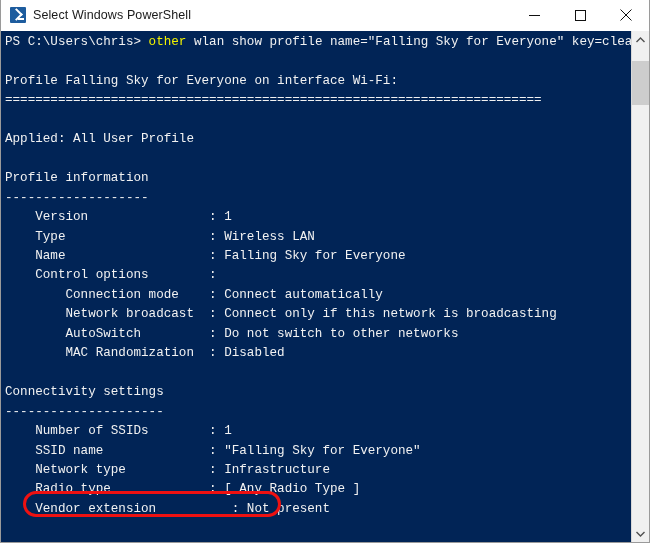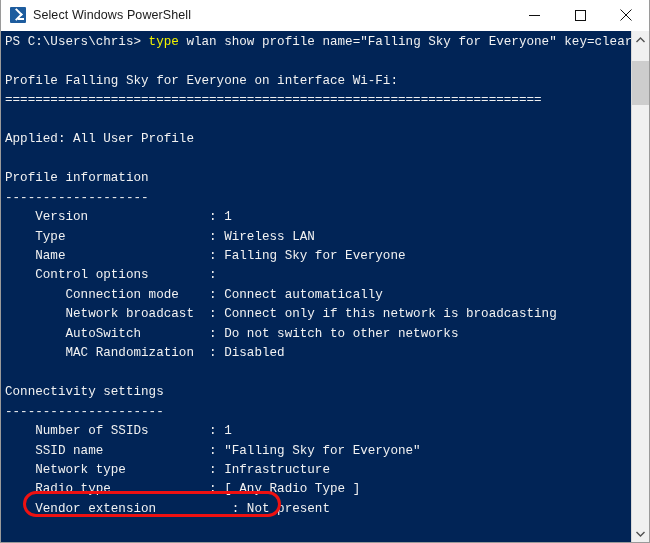--- a/index.html
+++ b/index.html
@@ -189,21 +189,21 @@
         <svg width="12" height="12" viewBox="0 0 12 12" aria-hidden="true">
           <line x1="0.5" y1="0.5" x2="11.5" y2="11.5" stroke="#111111" stroke-width="1"></line>
           <line x1="11.5" y1="0.5" x2="0.5" y2="11.5" stroke="#111111" stroke-width="1"></line>
         </svg>
       </div>
     </div>
   </div>
 
   <div class="console-wrap">
     <div class="console">
-      <pre><span><span>PS C:\Users\chris&gt;</span> <span class="cmd-hl">type</span><span> wlan show profile name="Falling Sky for Everyone" key=clear</span></span>
+      <pre><span><span>PS C:\Users\chris&gt;</span> <span class="cmd-hl">other</span><span> wlan show profile name="Falling Sky for Everyone" key=clear</span></span>
 <span>
 Profile Falling Sky for Everyone on interface Wi-Fi:
 =======================================================================
 
 Applied: All User Profile
 
 Profile information
 -------------------
     Version                : 1
     Type                   : Wireless LAN

